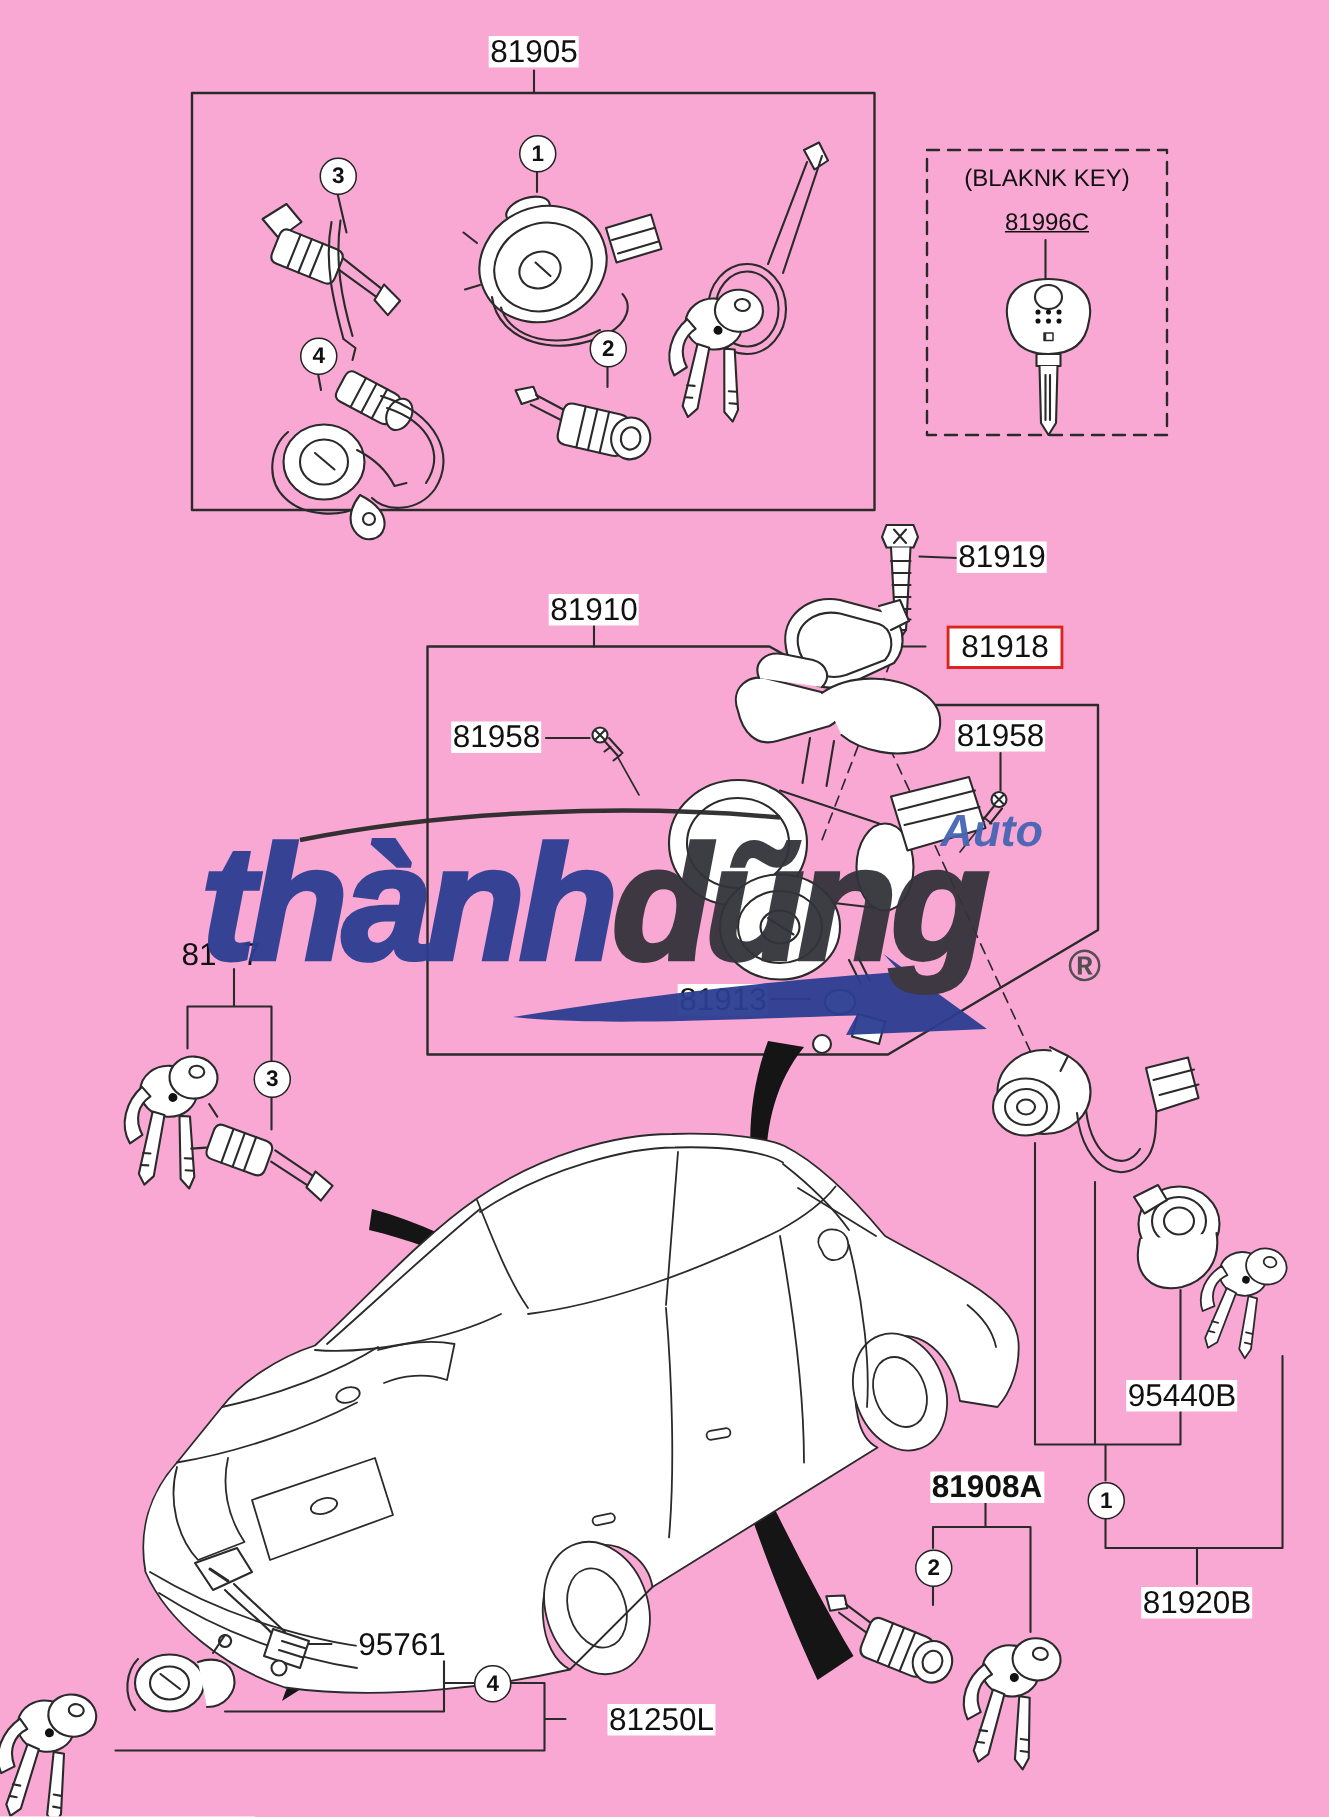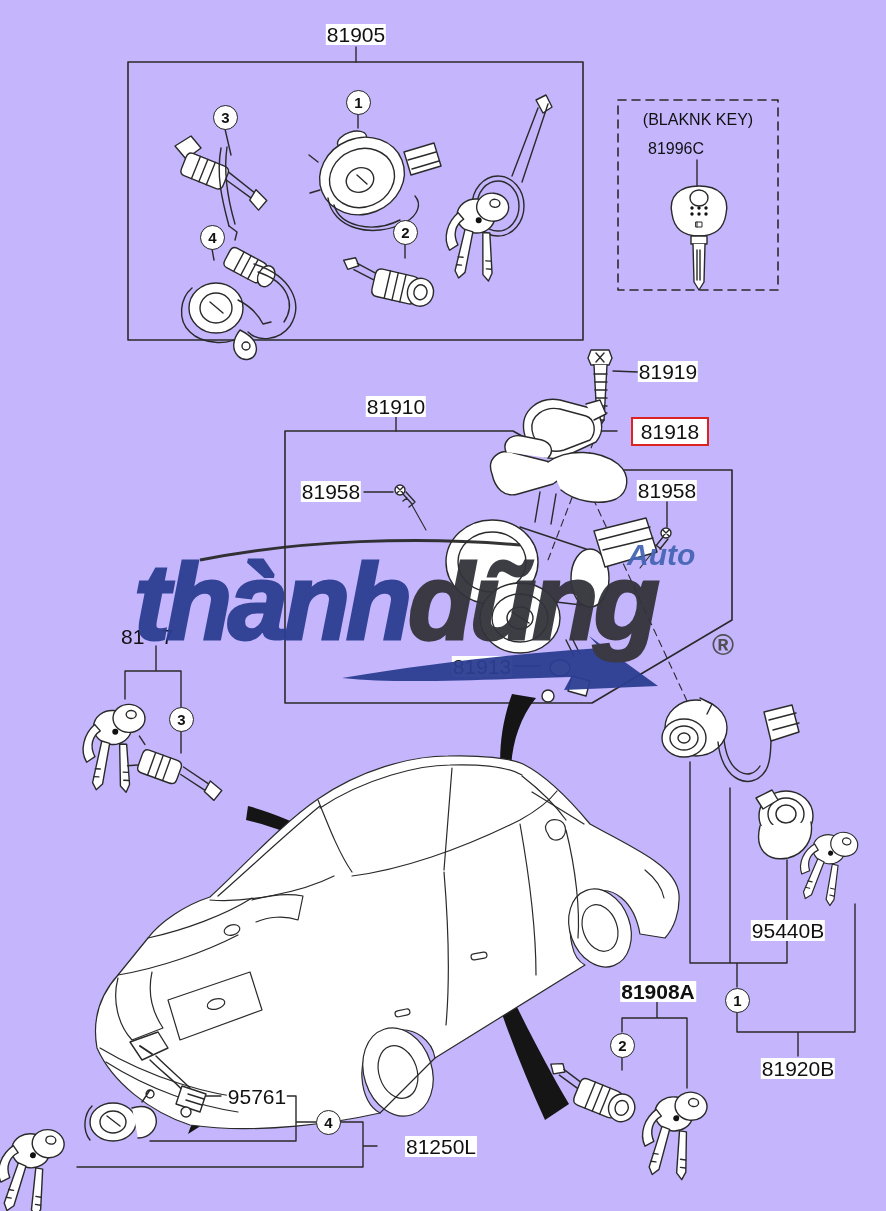--- a/index.html
+++ b/index.html
@@ -1,16 +1,16 @@
 <!DOCTYPE html>
 <html><head>
 <meta charset="utf-8">
 <style>
   html,body{margin:0;padding:0;background:#fff;}
-  .stage{position:relative;width:886px;height:1211px;background:#c4b5fd;overflow:hidden;
+  .stage{position:relative;width:886px;height:1211px;background:#f9a8d4;overflow:hidden;
          font-family:"Liberation Sans", sans-serif;color:#1a1a1a;}
   .stage svg{position:absolute;left:0;top:0;}
   .lbl{position:absolute;font-size:21px;letter-spacing:0px;color:#111;background:#fff;
        line-height:21px;white-space:pre;z-index:20;padding:0 1px;}
   .lbl.center{transform:translateX(-50%);}
   .badge{position:absolute;width:23px;height:23px;border:1.6px solid #222;border-radius:50%;
          background:#fff;z-index:20;display:flex;align-items:center;justify-content:center;
          font-size:15px;font-weight:bold;color:#111;}
   .redbox{position:absolute;left:615px;top:417px;width:74px;height:25px;border:2.5px solid #dd2222;
           background:#fff;z-index:21;display:flex;align-items:center;justify-content:center;
@@ -332,39 +332,39 @@
       <path d="M12,26 C2,36 -2,52 6,64 L14,58 C8,48 10,38 18,32 Z" fill="#fff"></path>
     </g>
     <g>
       <path d="M206,1096 H221 M281,1096 H296 M296,1096 V1141 M150,1141 H296 M296,1122 H316 M340,1122 H363 M363,1122 V1167 M363,1146 H377 M77,1167 H363"></path>
     </g>
   </svg>
 
   <div class="lbl center" style="left:356px;top:24px;">81905</div>
 
   <div class="blankcap" style="left:698px;top:107px;">(BLAKNK KEY)</div>
-  <div class="blankcap" style="left:676px;top:136px;">81996C</div>
+  <div class="blankcap" style="left:698px;top:136px;text-decoration:underline;">81996C</div>
 
   <div class="lbl center" style="left:668px;top:361px;">81919</div>
   <div class="lbl center" style="left:396px;top:396px;">81910</div>
   <div class="redbox">
     <span>81918</span>
   </div>
   <div class="lbl center" style="left:331px;top:481px;">81958</div>
   <div class="lbl center" style="left:667px;top:480px;">81958</div>
   <div class="lbl center" style="left:482px;top:656px;">81913</div>
 
   <div class="lbl" style="left:120px;top:626px;background:transparent;">81   7</div>
 
   <div class="lbl center" style="left:788px;top:920px;">95440B</div>
   <div class="lbl center" style="left:798px;top:1058px;">81920B</div>
 
   <div class="lbl center" style="left:658px;top:981px;font-weight:bold;">81908A</div>
 
-  <div class="lbl center" style="left:257px;top:1086px;text-align:center;">95761</div>
+  <div class="lbl center" style="left:268px;top:1086px;text-align:center;">95761</div>
   <div class="lbl center" style="left:441px;top:1136px;">81250L</div>
 
   <div class="badge" style="left:213px;top:105px;">3</div>
   <div class="badge" style="left:200px;top:225px;">4</div>
   <div class="badge" style="left:346px;top:90px;">1</div>
   <div class="badge" style="left:393px;top:220px;">2</div>
   <div class="badge" style="left:169px;top:707px;">3</div>
   <div class="badge" style="left:725px;top:988px;">1</div>
   <div class="badge" style="left:610px;top:1033px;">2</div>
   <div class="badge" style="left:316px;top:1110px;">4</div>

